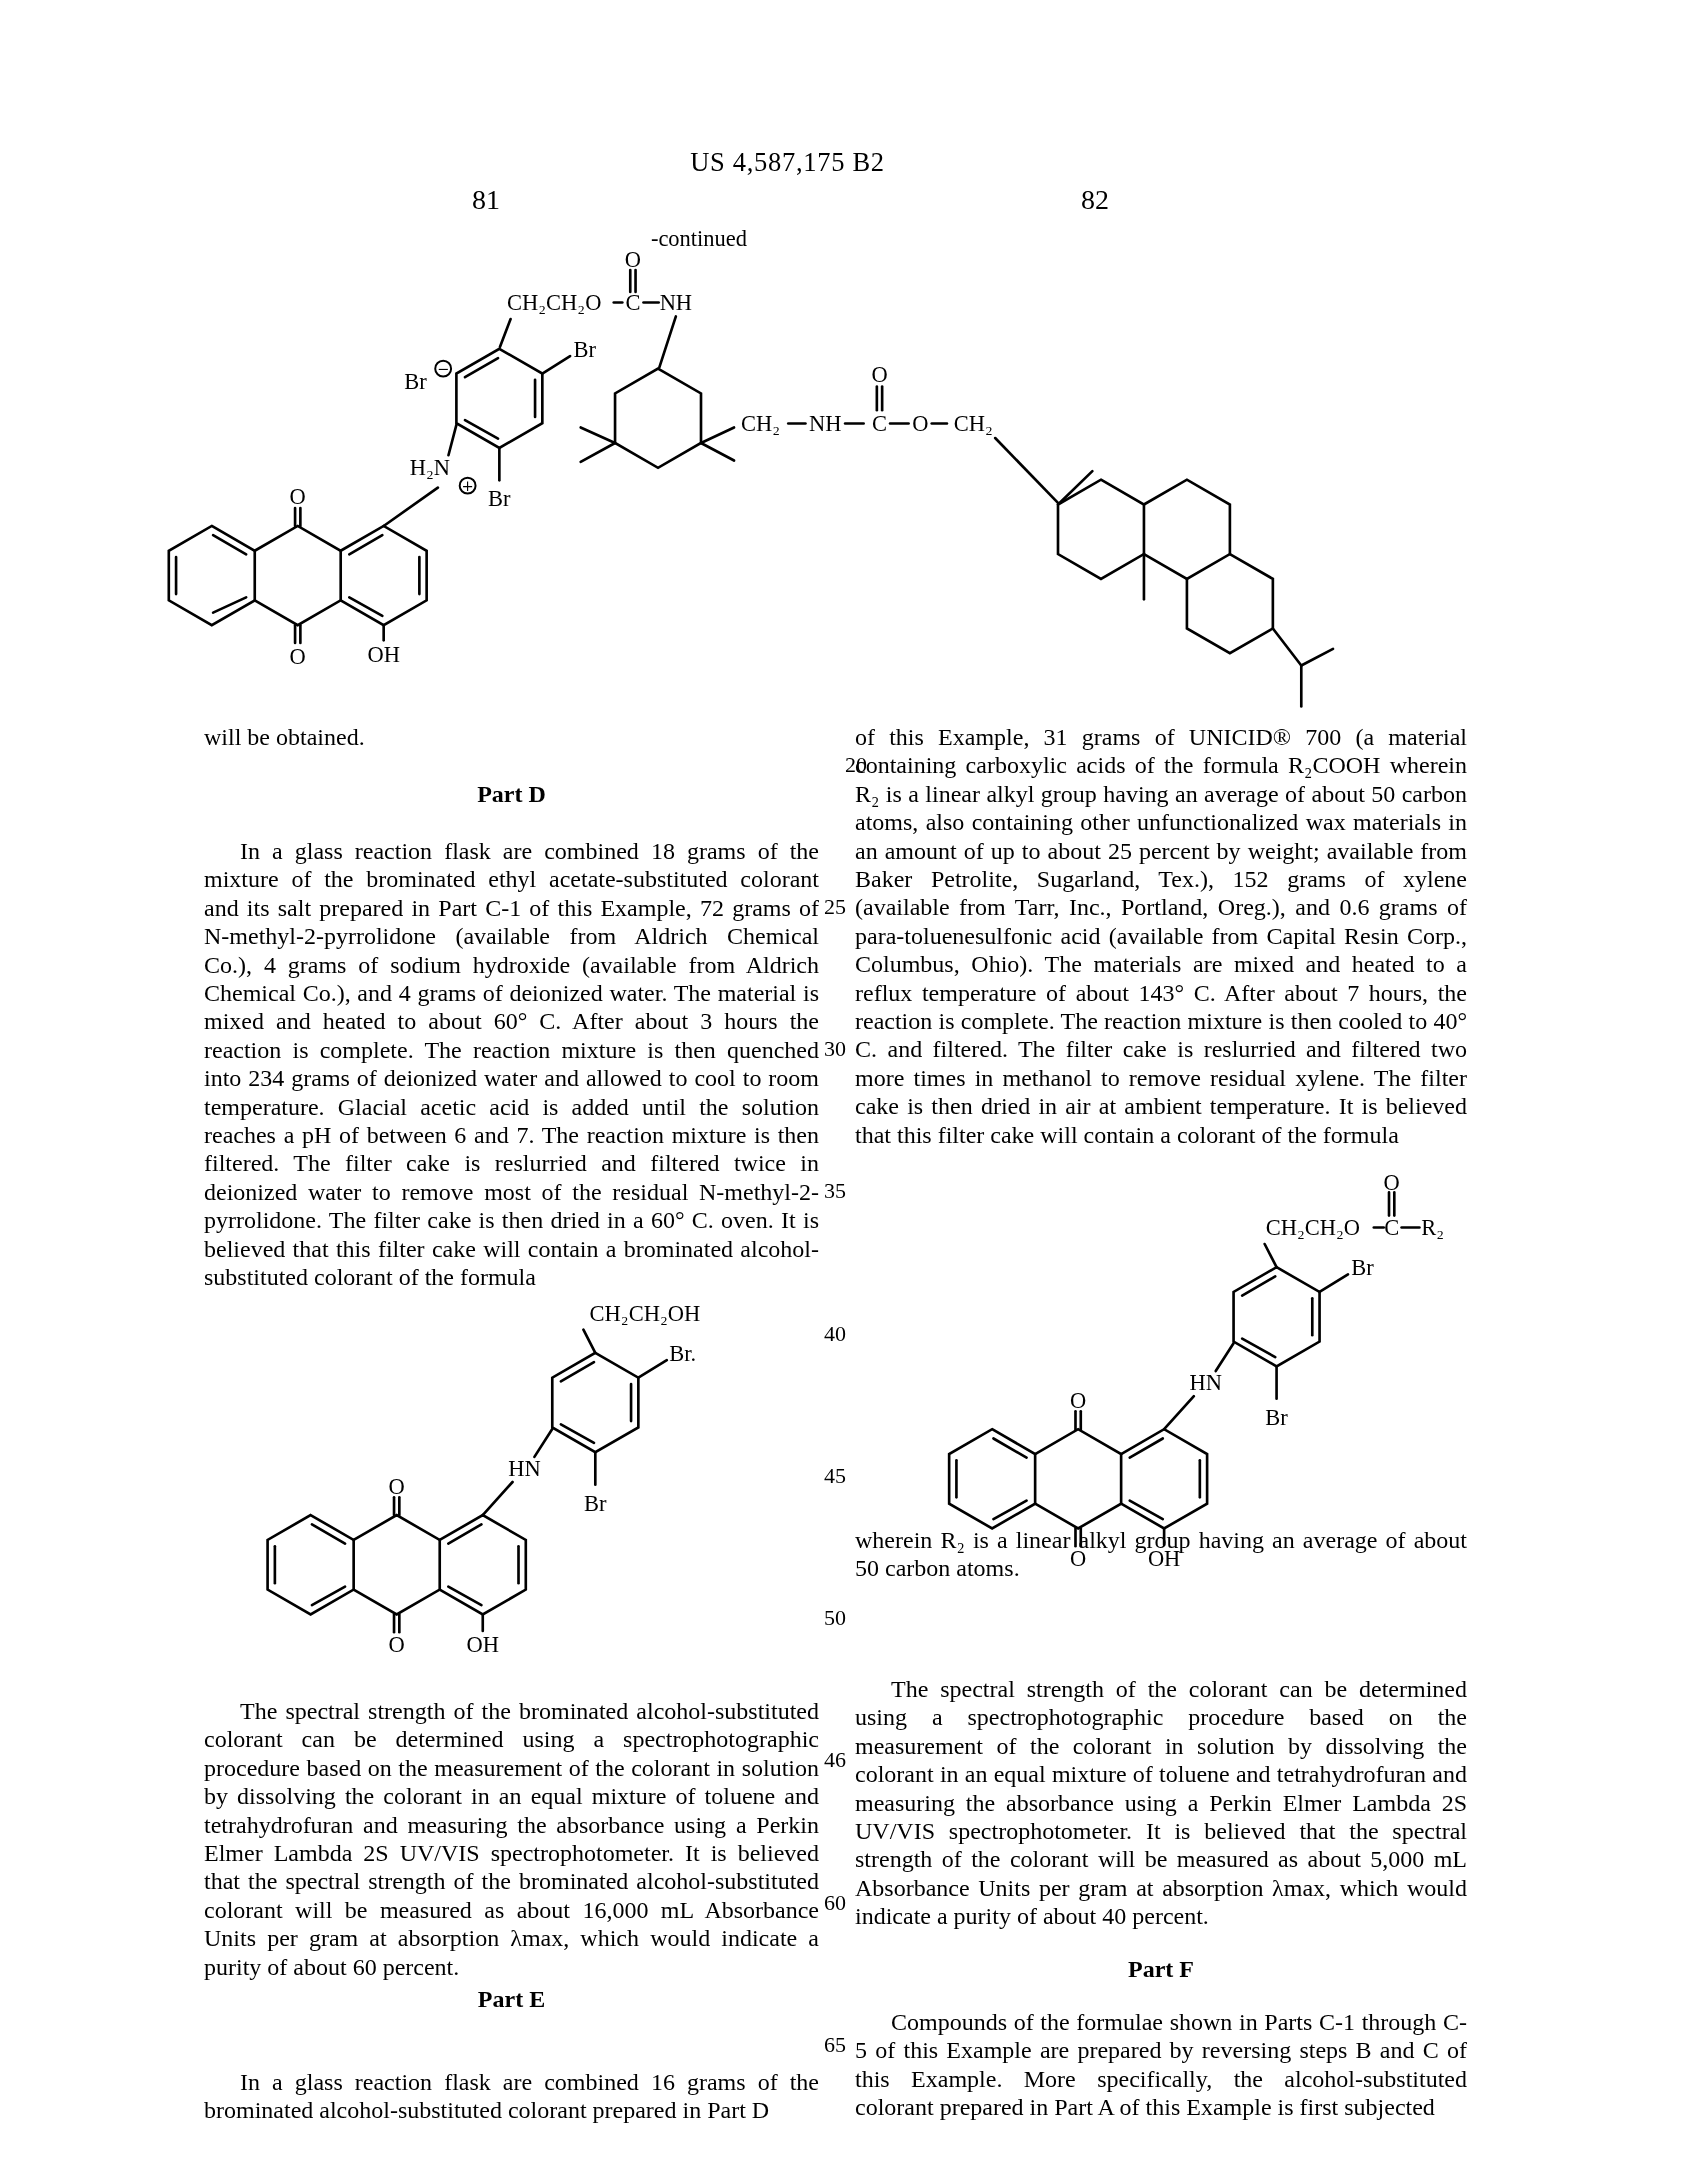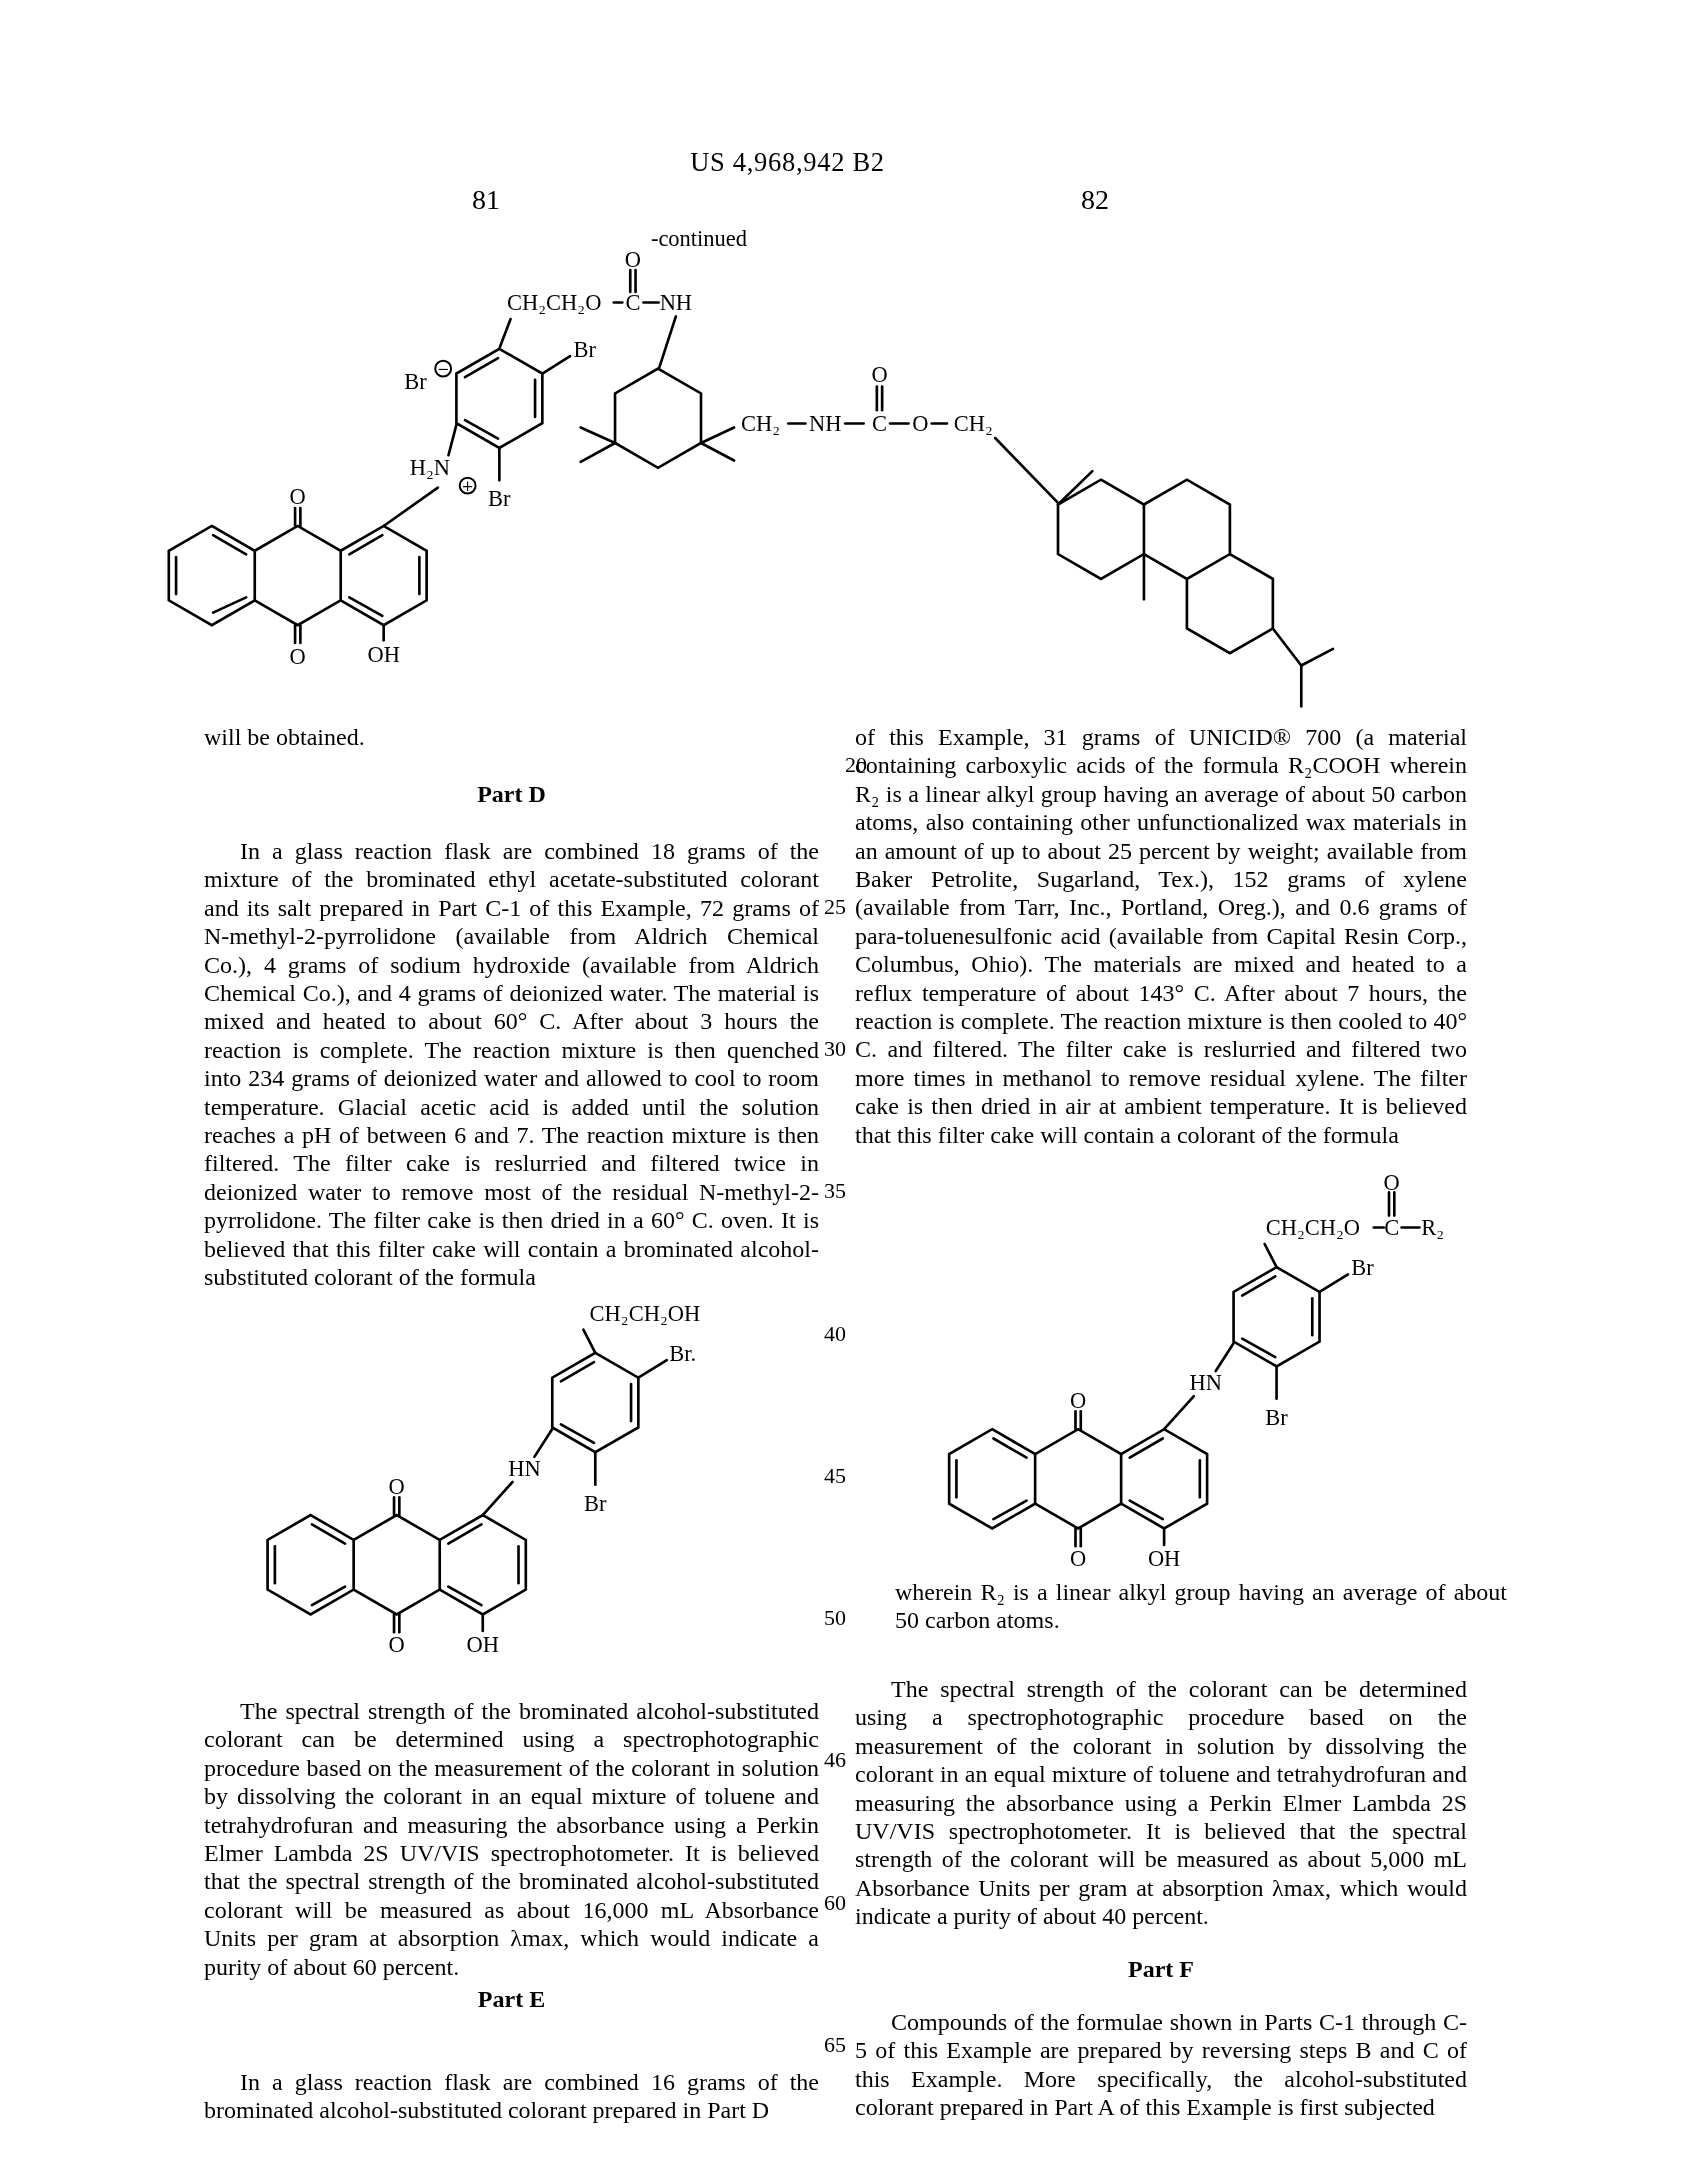--- a/index.html
+++ b/index.html
@@ -19,21 +19,21 @@
        text-anchor:middle;dominant-baseline:central;}
   .charge{font-family:"DejaVu Serif",serif;font-size:22px;fill:#000;
        text-anchor:middle;dominant-baseline:central;}
   .chargecircle{stroke:#000;stroke-width:3;fill:#fff;}
 </style>
 </head>
 <body>
 
 <div id="page">
 
-  <div class="abs hdr" style="left:655px;top:147px;width:265px;text-align:center;">US 4,968,942 B2</div>
+  <div class="abs hdr" style="left:655px;top:147px;width:265px;text-align:center;">US 4,587,175 B2</div>
   <div class="abs pgnum" style="left:453px;top:184px;width:66px;text-align:center;">81</div>
   <div class="abs pgnum" style="left:1062px;top:184px;width:66px;text-align:center;">82</div>
   <div class="abs cont" style="left:600px;top:226px;width:198px;text-align:center;">-continued</div>
 
   <div class="abs gutter-num" style="left:836px;top:752px;">20</div>
   <div class="abs gutter-num" style="left:815px;top:894px;">25</div>
   <div class="abs gutter-num" style="left:815px;top:1036px;">30</div>
   <div class="abs gutter-num" style="left:815px;top:1178px;">35</div>
   <div class="abs gutter-num" style="left:815px;top:1321px;">40</div>
   <div class="abs gutter-num" style="left:815px;top:1463px;">45</div>
@@ -43,21 +43,21 @@
   <div class="abs gutter-num" style="left:815px;top:2032px;">65</div>
 
   <div class="abs body-text" style="left:204px;top:723px;width:615px;">will be obtained.</div>
   <div class="abs body-text center" style="left:204px;top:780px;width:615px;">Part D</div>
   <div class="abs body-text par-indent" style="left:204px;top:837px;width:615px;">In a glass reaction flask are combined 18 grams of the mixture of the brominated ethyl acetate-substituted colorant and its salt prepared in Part C-1 of this Example, 72 grams of N-methyl-2-pyrrolidone (available from Aldrich Chemical Co.), 4 grams of sodium hydroxide (available from Aldrich Chemical Co.), and 4 grams of deionized water. The material is mixed and heated to about 60° C. After about 3 hours the reaction is complete. The reaction mixture is then quenched into 234 grams of deionized water and allowed to cool to room temperature. Glacial acetic acid is added until the solution reaches a pH of between 6 and 7. The reaction mixture is then filtered. The filter cake is reslurried and filtered twice in deionized water to remove most of the residual N-methyl-2-pyrrolidone. The filter cake is then dried in a 60° C. oven. It is believed that this filter cake will contain a brominated alcohol-substituted colorant of the formula</div>
   <div class="abs body-text par-indent" style="left:204px;top:1697px;width:615px;">The spectral strength of the brominated alcohol-substituted colorant can be determined using a spectrophotographic procedure based on the measurement of the colorant in solution by dissolving the colorant in an equal mixture of toluene and tetrahydrofuran and measuring the absorbance using a Perkin Elmer Lambda 2S UV/VIS spectrophotometer. It is believed that the spectral strength of the brominated alcohol-substituted colorant will be measured as about 16,000 mL Absorbance Units per gram at absorption λmax, which would indicate a purity of about 60 percent.</div>
   <div class="abs body-text center" style="left:204px;top:1985px;width:615px;">Part E</div>
   <div class="abs body-text par-indent" style="left:204px;top:2068px;width:615px;">In a glass reaction flask are combined 16 grams of the brominated alcohol-substituted colorant prepared in Part D</div>
 
   <div class="abs body-text" style="left:855px;top:723px;width:612px;">of this Example, 31 grams of UNICID® 700 (a material containing carboxylic acids of the formula R₂COOH wherein R₂ is a linear alkyl group having an average of about 50 carbon atoms, also containing other unfunctionalized wax materials in an amount of up to about 25 percent by weight; available from Baker Petrolite, Sugarland, Tex.), 152 grams of xylene (available from Tarr, Inc., Portland, Oreg.), and 0.6 grams of para-toluenesulfonic acid (available from Capital Resin Corp., Columbus, Ohio). The materials are mixed and heated to a reflux temperature of about 143° C. After about 7 hours, the reaction is complete. The reaction mixture is then cooled to 40° C. and filtered. The filter cake is reslurried and filtered two more times in methanol to remove residual xylene. The filter cake is then dried in air at ambient temperature. It is believed that this filter cake will contain a colorant of the formula</div>
-  <div class="abs body-text" style="left:855px;top:1578px;width:612px;margin-left:40px;">wherein R₂ is a linear alkyl group having an average of about 50 carbon atoms.</div>
+  <div class="abs body-text" style="left:855px;top:1526px;width:612px;">wherein R₂ is a linear alkyl group having an average of about 50 carbon atoms.</div>
   <div class="abs body-text par-indent" style="left:855px;top:1675px;width:612px;">The spectral strength of the colorant can be determined using a spectrophotographic procedure based on the measurement of the colorant in solution by dissolving the colorant in an equal mixture of toluene and tetrahydrofuran and measuring the absorbance using a Perkin Elmer Lambda 2S UV/VIS spectrophotometer. It is believed that the spectral strength of the colorant will be measured as about 5,000 mL Absorbance Units per gram at absorption λmax, which would indicate a purity of about 40 percent.</div>
   <div class="abs body-text center" style="left:855px;top:1955px;width:612px;">Part F</div>
   <div class="abs body-text par-indent" style="left:855px;top:2008px;width:612px;">Compounds of the formulae shown in Parts C-1 through C-5 of this Example are prepared by reversing steps B and C of this Example. More specifically, the alcohol-substituted colorant prepared in Part A of this Example is first subjected</div>
 
   <svg style="left:119px;top:245px;" width="1283" height="476" viewBox="180 370 1940 720">
     <g>
 
       <path class="bond" d="M320,795 L385,832.5 L385,907.5 L320,945 L255,907.5 L255,832.5 Z"></path>
       <line class="bond" x1="322" y1="809" x2="372" y2="838"></line>
       <line class="bond" x1="372" y1="903" x2="322" y2="926"></line>

